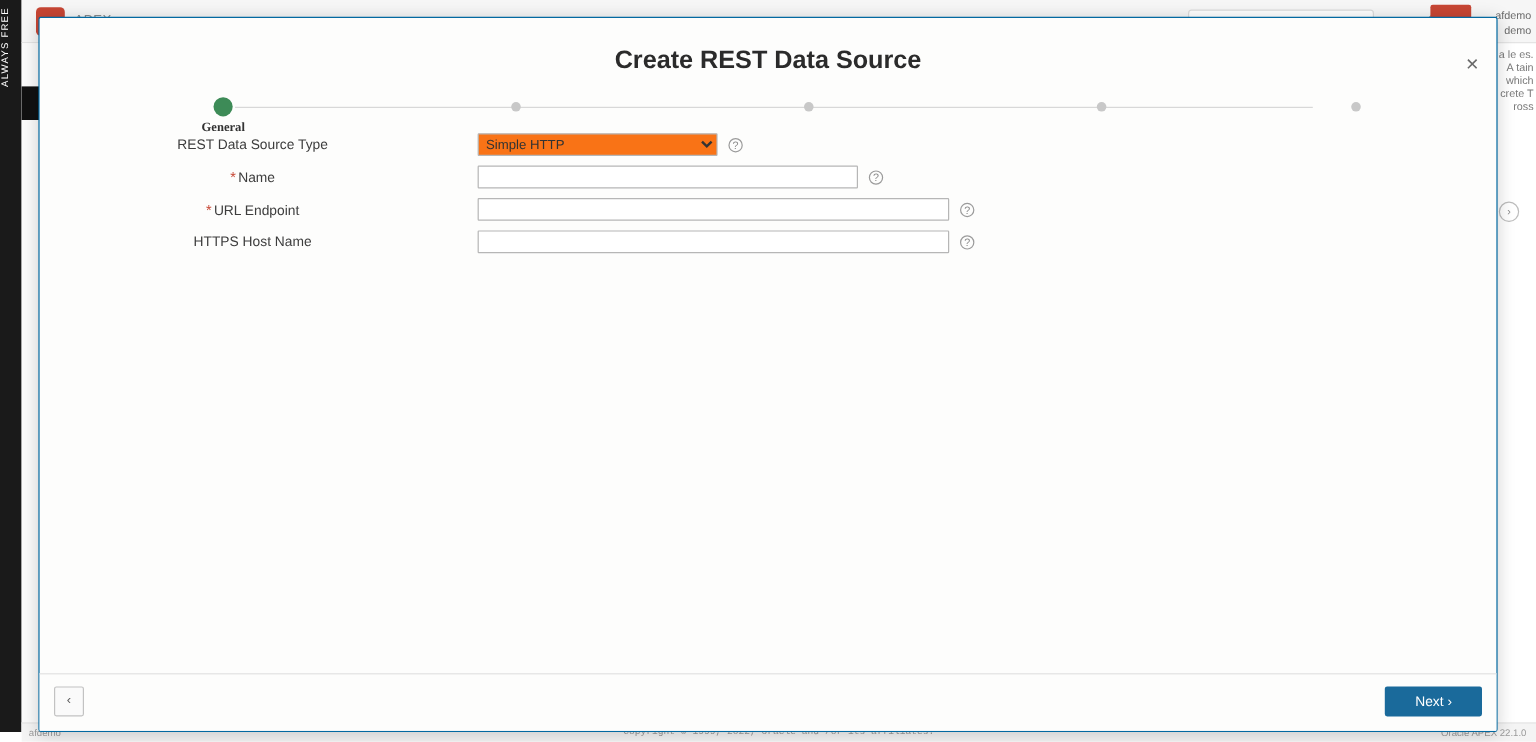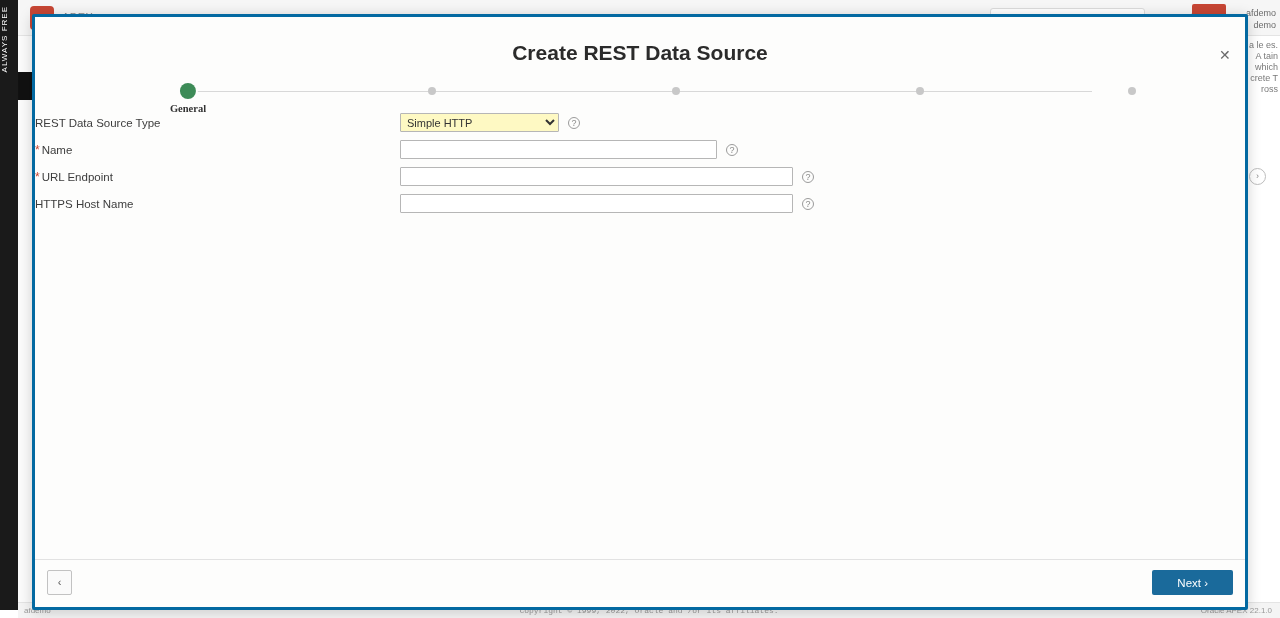--- a/index.html
+++ b/index.html
@@ -88,21 +88,21 @@
   .bg-footer .fl { position: absolute; left: 6px; top: 3px; }
   .bg-footer .fc { position: absolute; left: 50%; transform: translateX(-50%); top: 3px; font-family: Liberation Mono, monospace; }
   .bg-footer .fr { position: absolute; right: 8px; top: 3px; }
 
   
   #modal {
     position: absolute;
     left: 32px; top: 14px;
     width: 1216px; height: 596px;
     background: #fdfdfc;
-    border: 3px solid #0369a1;
+    border: 1px solid #0369a1;
     box-shadow: 0 2px 14px rgba(0,0,0,.18);
     border-radius: 2px;
   }
   .modal-title {
     position: absolute; top: 24px; left: 0; right: 0;
     text-align: center;
     font-size: 21px; font-weight: bold; color: #2b2b2b;
   }
   .modal-close {
     position: absolute; right: 10px; top: 26px;
@@ -145,35 +145,35 @@
   }
   .frow {
     position: relative;
     height: 27px;
     margin-bottom: 0;
     display: flex;
     align-items: center;
   }
   .flabel {
     width: 365px;
-    text-align: left;
+    text-align: center;
     padding-right: 10px;
     font-size: 11.5px;
     color: #3d3d3d;
     white-space: nowrap;
   }
   .req {
     color: #c74634;
     margin-right: 2px;
     font-size: 12px;
   }
   .fselect {
-    width: 159px; height: 19px;
+    width: 200px; height: 19px;
     border: 1px solid #b6b6b6;
-    background: #fef9c3;
+    background: #f97316;
     font-size: 11px; color: #333;
     font-family: "Liberation Sans", sans-serif;
     padding: 0 2px;
     border-radius: 1px;
   }
   .finput {
     height: 19px;
     border: 1px solid #b6b6b6;
     background: #ffffff;
     font-size: 11px; color: #333;

